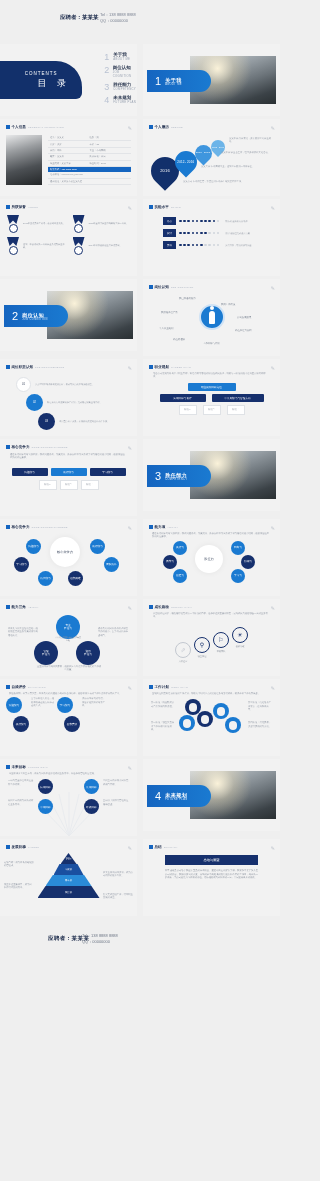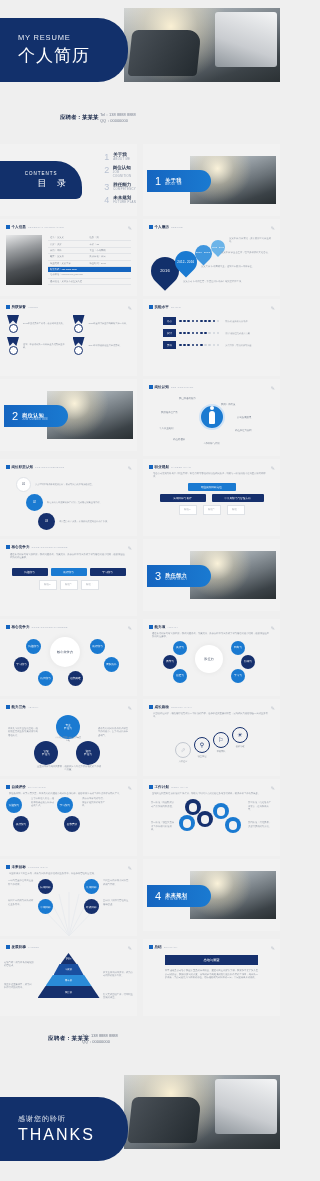--- a/index.html
+++ b/index.html
@@ -195,27 +195,20 @@
   .sumtx { font-size:2.3px; color:#8d949f; line-height:3.6px; padding:0 16px; text-align:justify;}
 
   .leafbg { position:absolute; left:50%; bottom:0; transform:translateX(-50%);
             width:70px; height:46px; opacity:.5;}
 </style>
 </head>
 <body>
 
 <div class="page">
 
-  <div class="cover">
-    <div class="photo"></div>
-    <div class="banner">
-      <div class="eng">MY RESUME</div>
-      <div class="cn big">个人简历</div>
-    </div>
-  </div>
   <div class="covercontact">
     <div class="name">应聘者：某某某</div>
     <div class="lines">
       <div>Tel：138 8888 8888</div>
       <div>QQ：00000000</div>
     </div>
   </div>
 
   <div class="row">
     <div class="slide half contents">
@@ -769,21 +762,14 @@
   </div>
 
   <div class="contact">
     <div class="name">应聘者：某某某</div>
     <div class="lines">
       <div>Tel：138 8888 8888</div>
       <div>QQ：00000000</div>
     </div>
   </div>
 
-  <div class="cover">
-    <div class="photo"></div>
-    <div class="banner thanks">
-      <div class="thx-cn">感谢您的聆听</div>
-      <div class="cn">THANKS</div>
-    </div>
-  </div>
 
 </div>
 
 </body></html>

